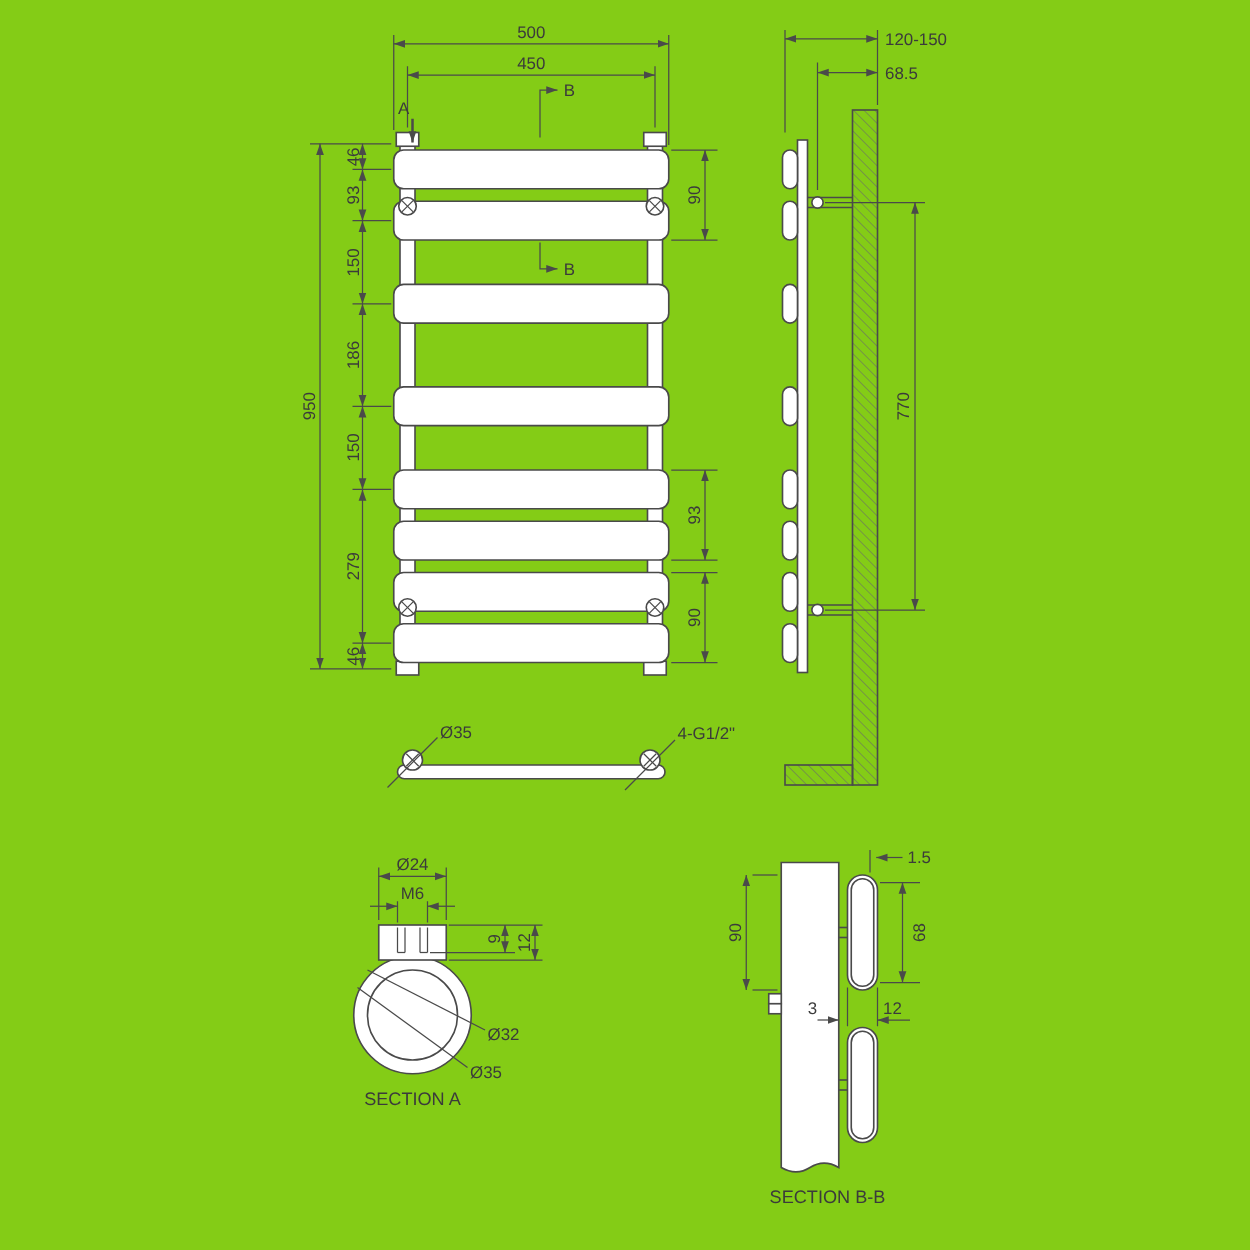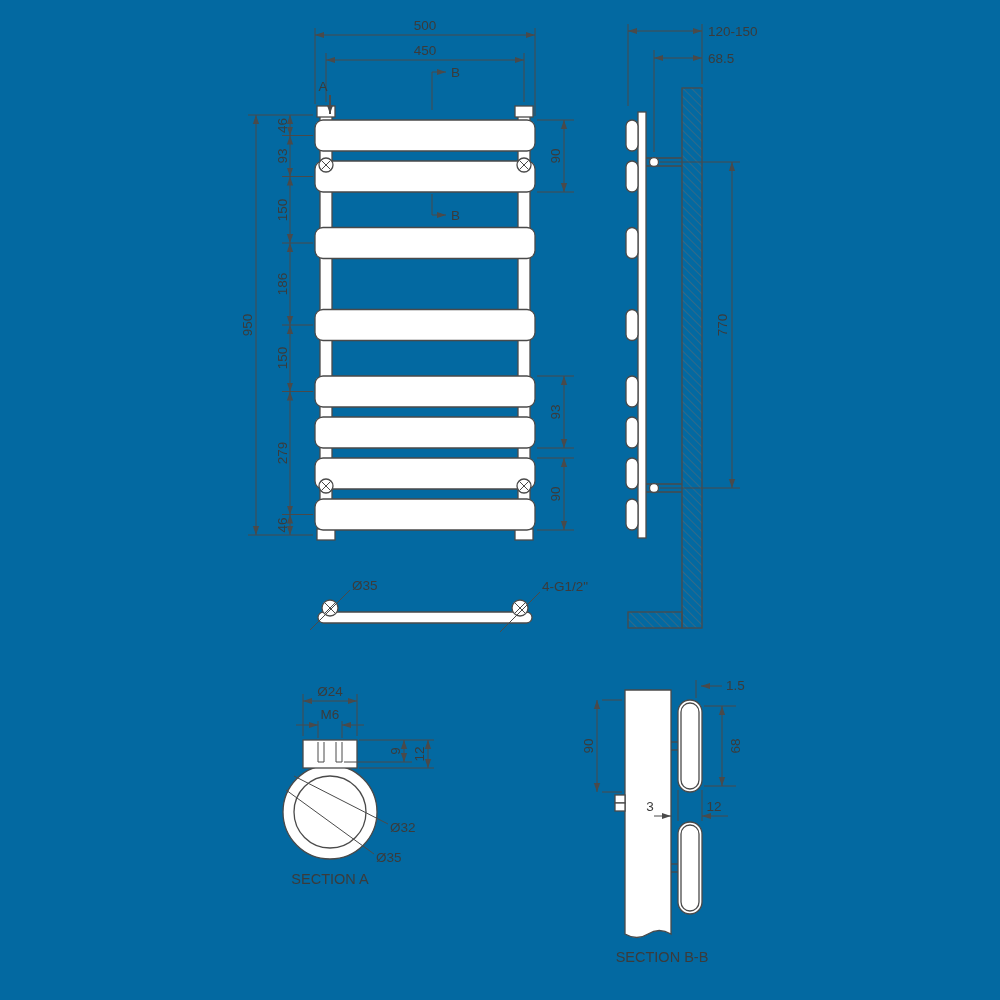--- a/index.html
+++ b/index.html
@@ -1,16 +1,16 @@
 <!DOCTYPE html>
 <html><head>
 <meta charset="utf-8">
 <style>
   html,body { margin:0; padding:0; background:#ffffff; }
-  .canvas { position:relative; width:1000px; height:1000px; background:#0369a1; overflow:hidden; }
+  .canvas { position:relative; width:1000px; height:1000px; background:#84cc16; overflow:hidden; }
   svg text { font-family:"Liberation Sans", sans-serif; font-size:13.5px; fill:#3b3b3b; }
   svg text.cap { font-size:14.5px; }
   .tm { text-anchor:middle; }
   .s  { stroke:#4a4a4a; stroke-width:1.3; fill:none; }
   .sf { stroke:#4a4a4a; stroke-width:1.3; fill:#ffffff; }
   .d  { stroke:#4a4a4a; stroke-width:1; fill:none; }
   .d2 { stroke:#4a4a4a; stroke-width:2; fill:none; }
 </style>
 </head>
 <body>

